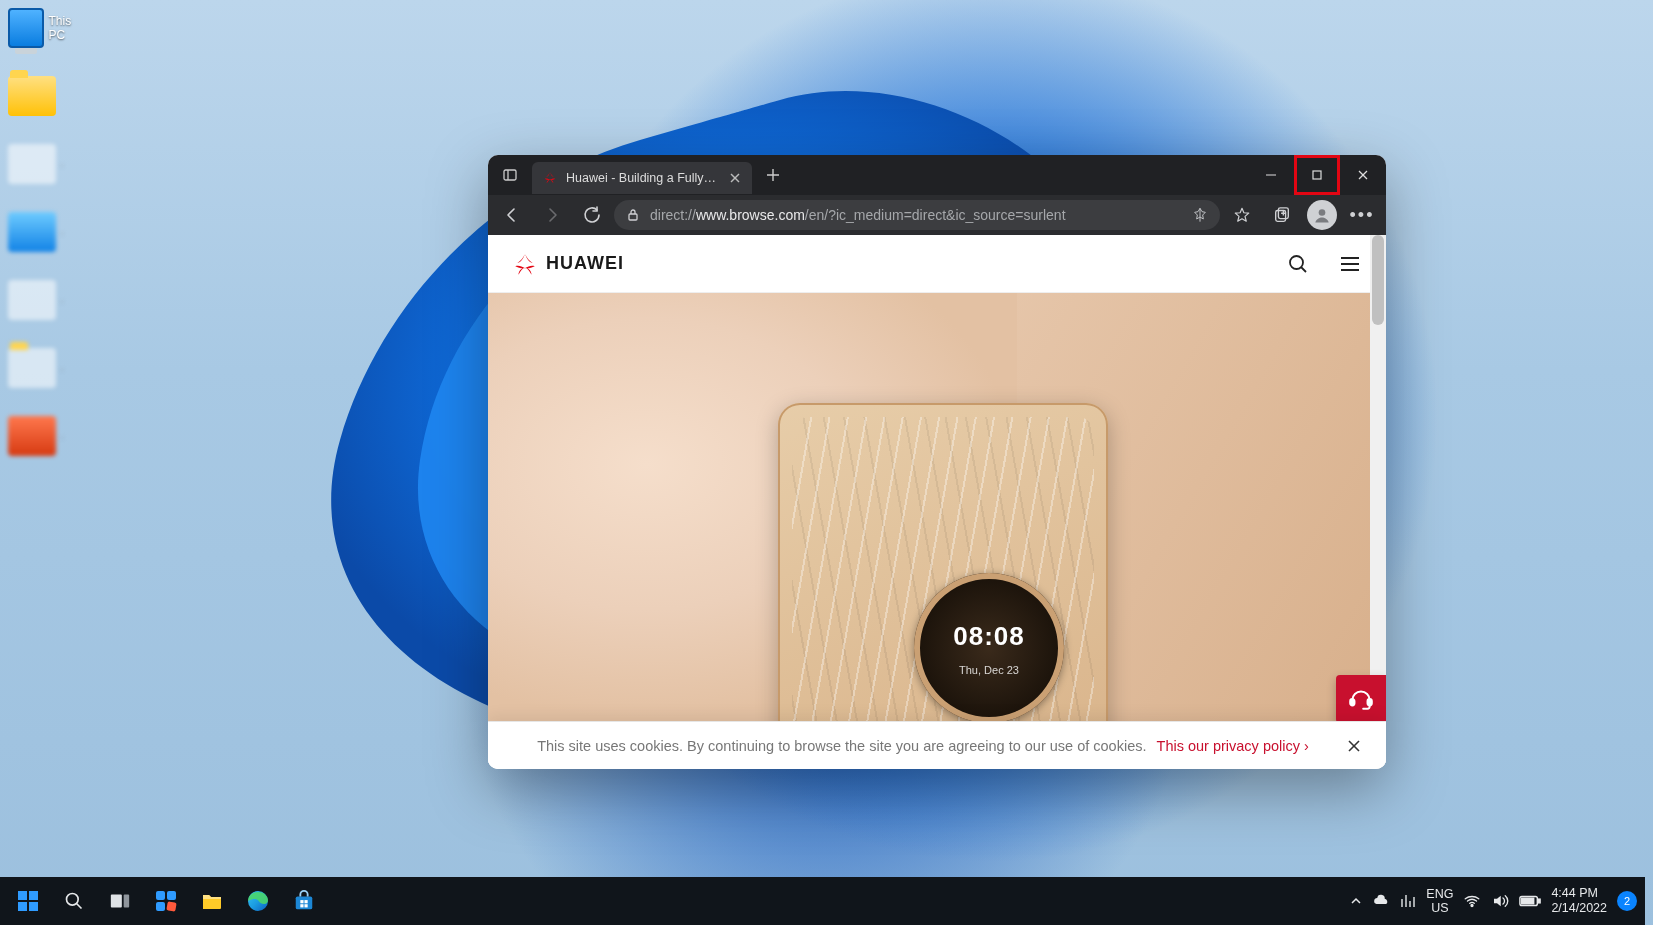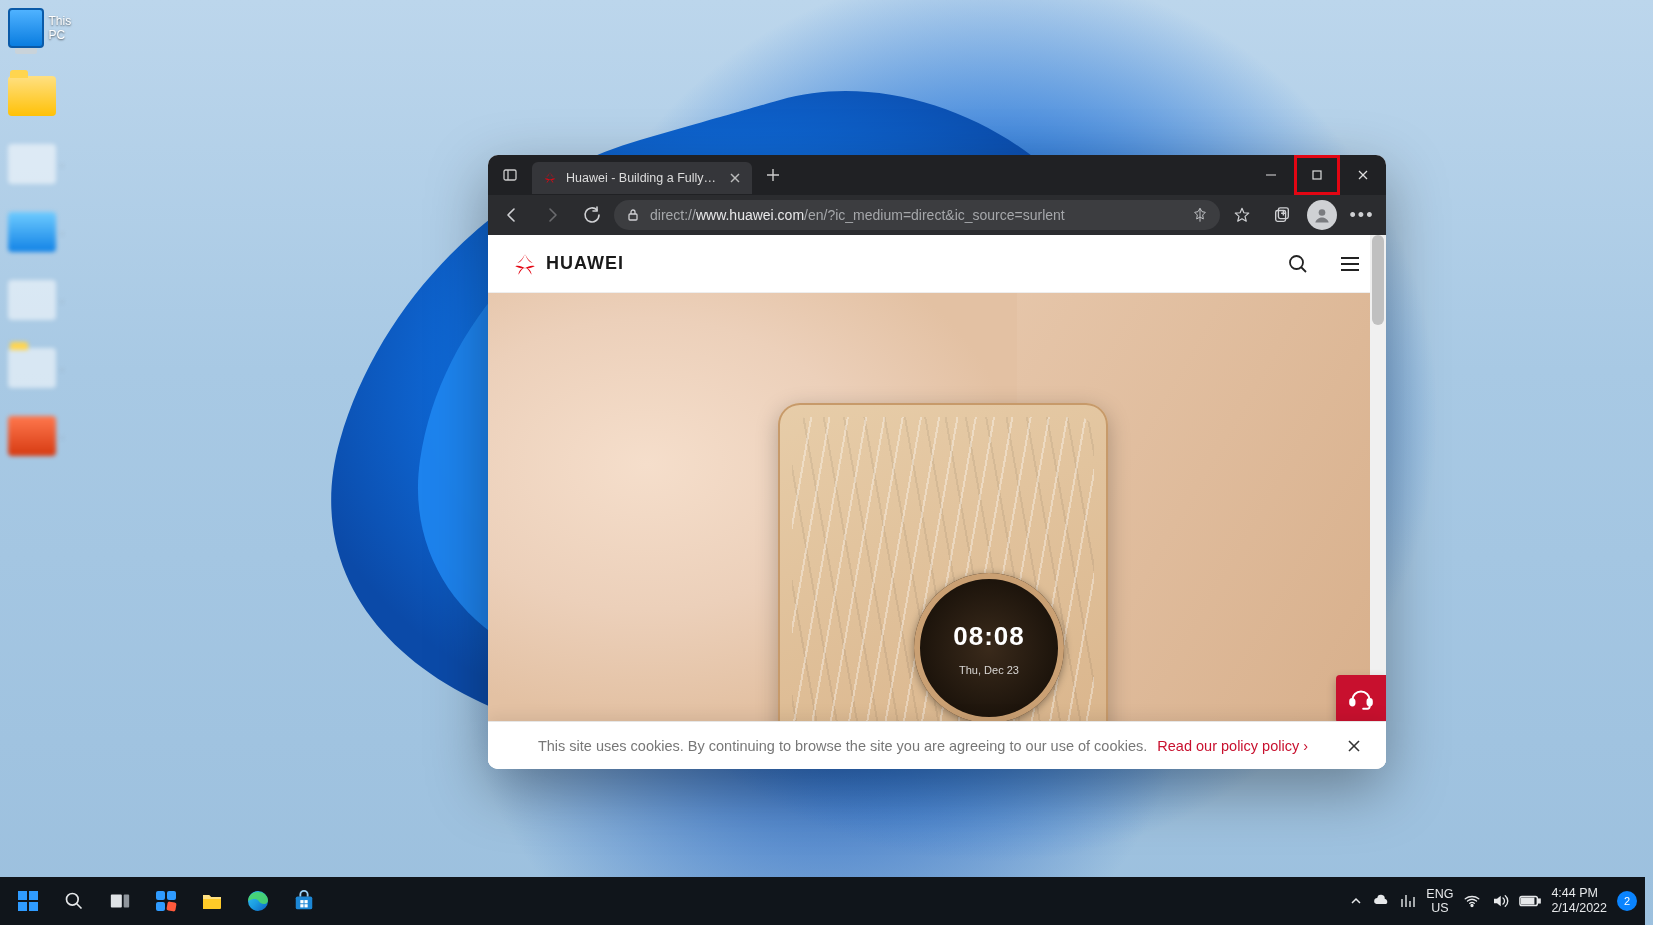--- a/index.html
+++ b/index.html
@@ -230,21 +230,21 @@
         </svg>
       </div>
     <div class="omnibox">
       <span class="lock">
           <svg width="14" height="14" viewBox="0 0 14 14" fill="none" stroke="#cfd0d3" stroke-width="1.3">
             <rect x="3" y="6" width="8" height="6" rx="1"></rect>
             <path d="M5 6V4a2 2 0 0 1 4 0v2"></path>
           </svg>
         </span>
       <span class="url">
-        <span>direct://</span><span class="host">www.huawei.com</span><span>/en/?ic_medium=direct&amp;ic_source=surlent</span>
+        <span>direct://</span><span class="host">www.browse.com</span><span>/en/?ic_medium=direct&amp;ic_source=surlent</span>
       </span>
       <span style="margin-left:auto;">
           <svg width="16" height="16" viewBox="0 0 24 24" fill="none" stroke="#bfc1c4" stroke-width="1.5">
             <path d="M12 2l3 5 5 1-4 4 1 6-5-3-5 3 1-6-4-4 5-1z"></path>
             <line x1="12" y1="2" x2="12" y2="22"></line>
           </svg>
         </span>
     </div>
     <div class="tbtn">
         <svg width="18" height="18" viewBox="0 0 24 24" fill="none" stroke="#cfd0d3" stroke-width="1.6" stroke-linejoin="round">
@@ -323,21 +323,21 @@
           <path d="M4 13a8 8 0 0 1 16 0"></path>
           <rect x="2" y="12" width="4" height="6" rx="2" fill="#fff"></rect>
           <rect x="18" y="12" width="4" height="6" rx="2" fill="#fff"></rect>
           <path d="M20 18v1a2 2 0 0 1-2 2h-4"></path>
         </svg>
     </div>
 
     <div class="cookiebar">
       <div class="msg">
         <span>This site uses cookies. By continuing to browse the site you are agreeing to our use of cookies.</span>
-        <span class="link"><span>Read our policy policy</span>&nbsp;›</span>
+        <span class="link"><span>This our privacy policy</span>&nbsp;›</span>
       </div>
       <div class="cbclose">
         <svg width="16" height="16" viewBox="0 0 16 16" stroke="#333" stroke-width="1.6">
             <line x1="3" y1="3" x2="13" y2="13"></line>
             <line x1="13" y1="3" x2="3" y2="13"></line>
           </svg>
       </div>
     </div>
   </div>
 </div>

